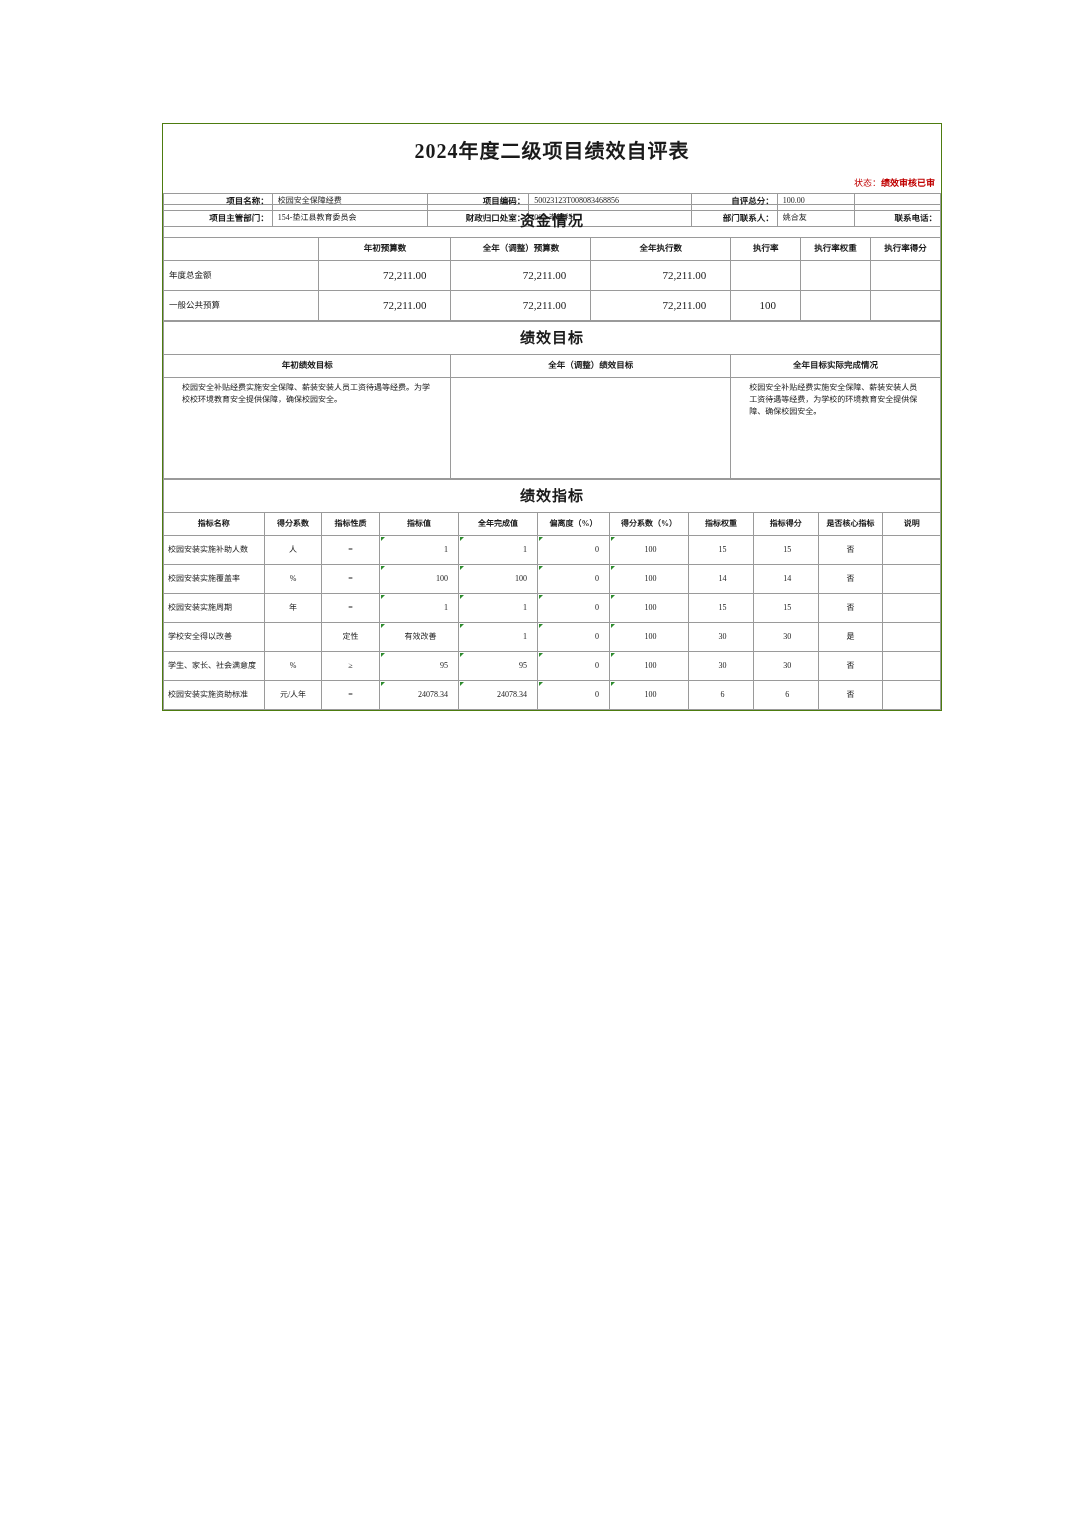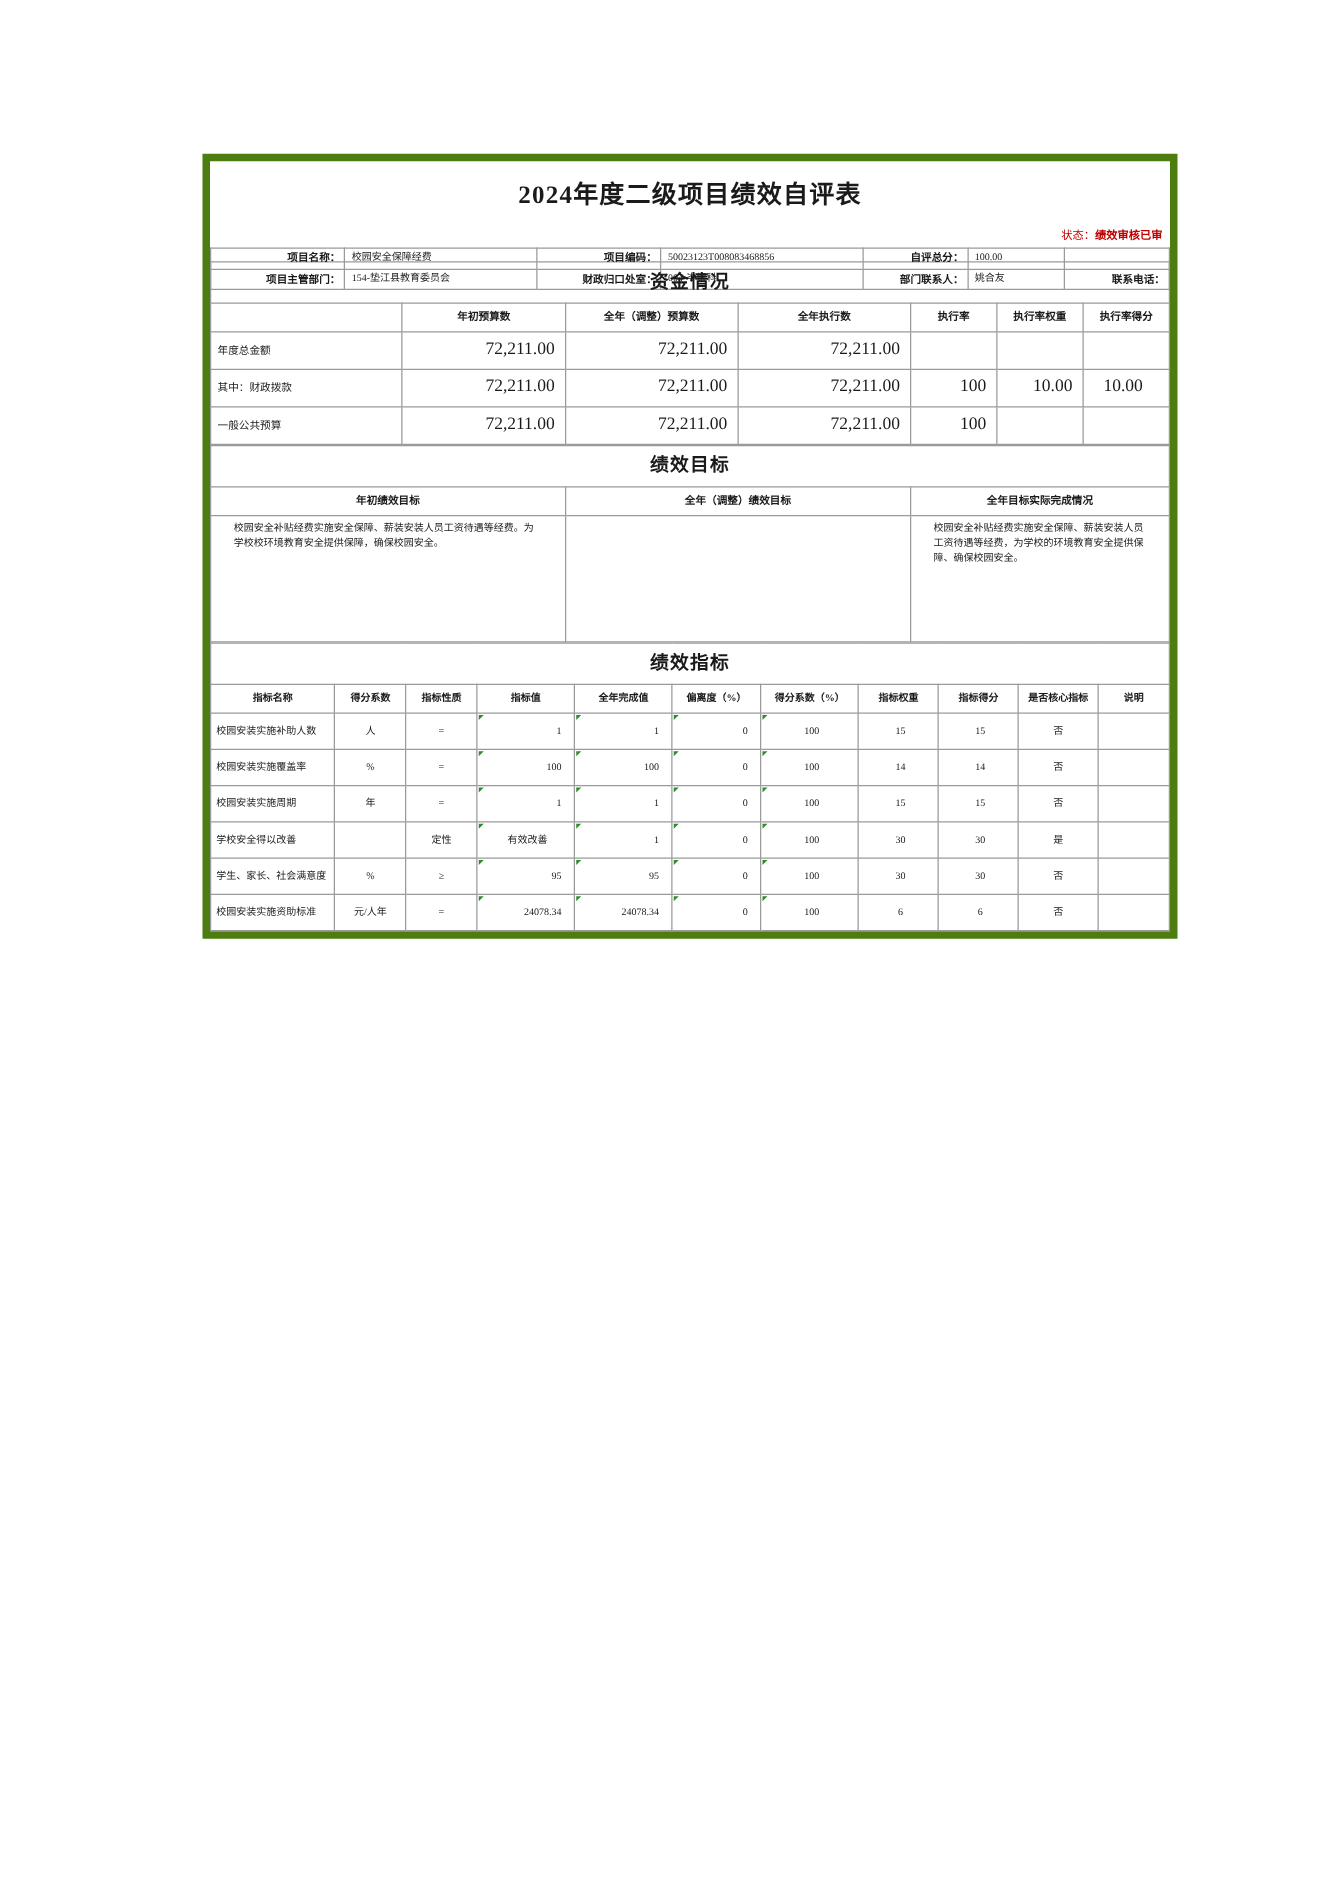--- a/index.html
+++ b/index.html
@@ -20,21 +20,21 @@
     top: 0;
     width: 1075px;
     height: 1520px;
     background: #fff;
   }
   .sheet {
     position: absolute;
     left: 162px;
     top: 123px;
     width: 780px;
-    border: 6px solid #4d7c0f;
+    border: 1px solid #4d7c0f;
     background: #fff;
     box-sizing: border-box;
   }
   table {
     border-collapse: collapse;
     width: 100%;
     table-layout: fixed;
   }
   td, th {
     border: 1px solid #9a9a9a;
@@ -92,22 +92,22 @@
     font-size: 8.5px;
     padding: 5px 2px;
   }
   .rowlbl {
     text-align: left;
     font-size: 8.5px;
     padding-left: 5px;
   }
   .num {
     text-align: right;
-    padding-right: 8px;
-    font-size: 14px;
+    padding-right: 24px;
+    font-size: 11px;
     font-family: "Liberation Serif", serif;
   }
   .goal-cell {
     vertical-align: top;
     text-align: left;
     font-size: 8px;
     line-height: 1.5;
     padding: 4px 18px;
     height: 92px;
   }
@@ -251,29 +251,20 @@
         <td>执行率得分</td>
       </tr>
       <tr class="ind" style="height:30px">
         <td class="rowlbl">年度总金额</td>
         <td class="num">72,211.00</td>
         <td class="num">72,211.00</td>
         <td class="num">72,211.00</td>
         <td class="num"></td>
         <td class="num"></td>
         <td class="num"></td>
-      </tr>
-      <tr class="ind" style="height:30px">
-        <td class="rowlbl">其中：财政拨款</td>
-        <td class="num">72,211.00</td>
-        <td class="num">72,211.00</td>
-        <td class="num">72,211.00</td>
-        <td class="num">100</td>
-        <td class="num">10.00</td>
-        <td class="num center" style="text-align:center">10.00</td>
       </tr>
       <tr class="ind" style="height:30px">
         <td class="rowlbl">一般公共预算</td>
         <td class="num">72,211.00</td>
         <td class="num">72,211.00</td>
         <td class="num">72,211.00</td>
         <td class="num">100</td>
         <td class="num"></td>
         <td class="num"></td>
       </tr>

